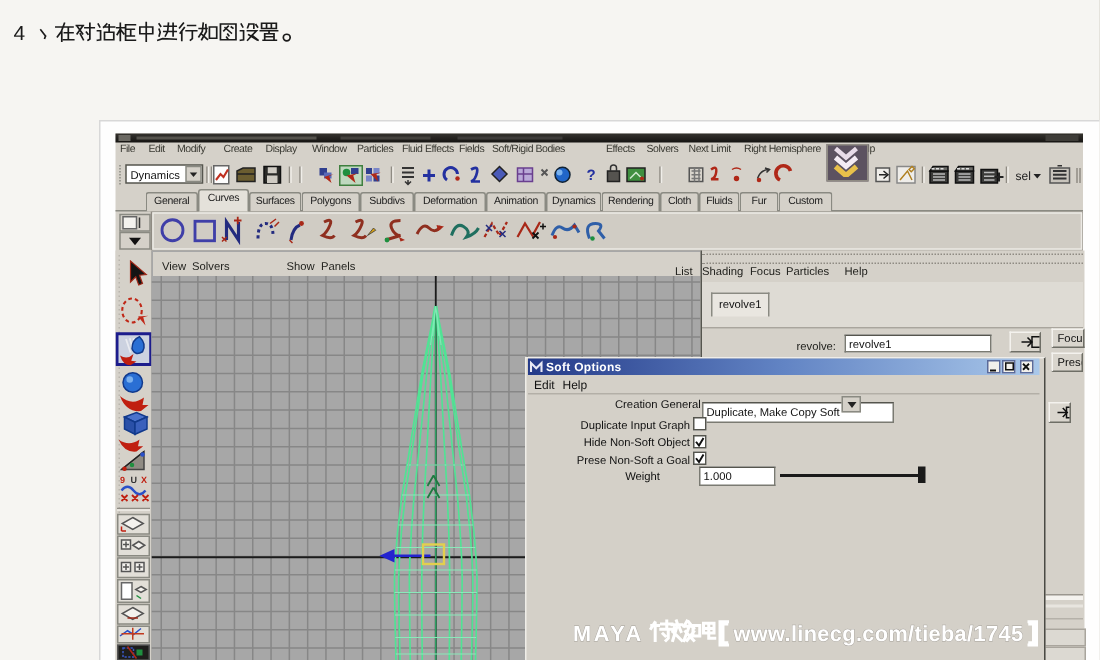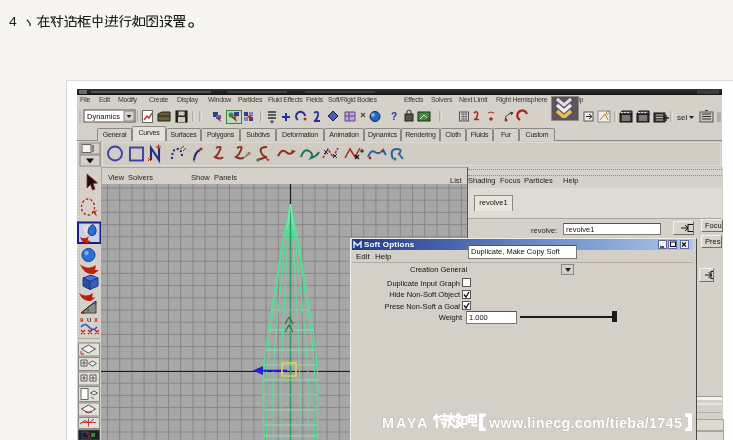--- a/index.html
+++ b/index.html
@@ -321,38 +321,38 @@
     <div class="abs" style="left:330px;top:2px;width:9px;height:9px;background:#f2f0ec;border:1px solid #5a6a9a;box-sizing:border-box"></div>
     <svg class="abs" style="left:308px;top:2px" width="33" height="9">
       <path d="M2,7 h4" stroke="#111" stroke-width="1.4"></path>
       <rect x="12.5" y="2" width="5" height="4.5" fill="none" stroke="#111"></rect>
       <path d="M24,2.5 l4,4 m0,-4 l-4,4" stroke="#111" stroke-width="1.2"></path>
     </svg>
     <div class="abs" style="left:6px;top:14px;font-size:8px;color:#111">Edit</div>
     <div class="abs" style="left:25px;top:14px;font-size:8px;color:#111">Help</div>
     <div class="abs" style="left:2px;top:24px;width:341px;height:0;border-top:1px solid #b3afa7"></div>
     <div class="abs" style="left:60px;top:27px;font-size:7.5px;color:#111">Creation General</div>
-    <div class="field abs" style="left:118px;top:7px;width:109px;height:13.5px;line-height:12.5px">Duplicate, Make Copy Soft</div>
+    <div class="field abs" style="left:118px;top:30px;width:128px;height:13.5px;line-height:12.5px">Duplicate, Make Copy Soft</div>
     <div class="abs" style="left:211px;top:26px;width:13px;height:10.5px;background:#d4d0c8;border:1px solid #8a8a82;box-sizing:border-box"></div>
     <svg class="abs" style="left:212px;top:26px" width="12" height="10">
       <path d="M3,4 h6 l-3,4 Z" fill="#222"></path>
     </svg>
     <div class="abs" style="left:0;top:40.5px;width:110px;font-size:7.5px;color:#111;text-align:right">Duplicate Input Graph</div>
     <div class="abs" style="left:112px;top:40.0px;width:9px;height:9px;background:#fff;border:1px solid #55554e;box-sizing:border-box"></div>
     <div class="abs" style="left:0;top:52px;width:110px;font-size:7.5px;color:#111;text-align:right">Hide Non-Soft Object</div>
     <div class="abs" style="left:112px;top:51.5px;width:9px;height:9px;background:#fff;border:1px solid #55554e;box-sizing:border-box"></div>
     <svg class="abs" style="left:112px;top:51.5px" width="9" height="9">
       <path d="M2,4.5 l2,2.5 3,-5" stroke="#111" stroke-width="1.3" fill="none"></path>
     </svg>
     <div class="abs" style="left:0;top:63.5px;width:110px;font-size:7.5px;color:#111;text-align:right">Prese Non-Soft a Goal</div>
     <div class="abs" style="left:112px;top:63.0px;width:9px;height:9px;background:#fff;border:1px solid #55554e;box-sizing:border-box"></div>
     <svg class="abs" style="left:112px;top:63.0px" width="9" height="9">
       <path d="M2,4.5 l2,2.5 3,-5" stroke="#111" stroke-width="1.3" fill="none"></path>
     </svg>
-    <div class="abs" style="left:0;top:75px;width:112px;font-size:7.5px;color:#111;text-align:right">Weight</div>
+    <div class="abs" style="left:0;top:75px;width:90px;font-size:7.5px;color:#111;text-align:right">Weight</div>
     <div class="field abs" style="left:116px;top:72.5px;width:51px;height:13.5px;line-height:12.5px">1.000</div>
     <div class="abs" style="left:170px;top:78px;width:96px;height:2px;background:#1a1a1a"></div>
     <div class="abs" style="left:262px;top:73px;width:5px;height:11px;background:#1a1a1a"></div>
   </div>
 
 <div class="abs" id="watermark" style="left:382px;top:411px;height:24px"><svg width="320" height="24" viewBox="0 0 320 24">
       <text x="0" y="16.5" font-family="Liberation Sans" font-size="14.5" font-weight="bold" fill="#ffffff" letter-spacing="1.8" stroke="#a5a19b" stroke-width="0.55" paint-order="stroke">MAYA</text>
       <path d="M54.5,4 L52,8 M52.5,6 L57,6 M54.8,4.5 L54.8,16 M59,5 L66,5 M62.5,3 L62.5,7.5 M58.5,8.5 L66.5,8.5 M63.5,8.5 L63.5,14.5 L62,16 M60,11.5 L61.5,13 M69,3 L69.5,4.5 M66,5.5 L72.5,5.5 M67.5,7.5 L66.5,10 M71,7.5 L72,10 M69.5,6 L66.5,16 M67.5,11 L72.5,16 M76,3 L74,6.5 M74,6.5 L80.5,6.5 M77,3.5 L80.5,8 M77.5,6.5 L74,16 M75,10 L80.5,16 M80.5,10 L76,16 M80,6 L84.5,6 L84.5,13 L80,13 L80,6 M87,4.5 L94,4.5 L94,11 L87,11 L87,4.5 M90.5,4.5 L90.5,11 M87,8 L94,8 M90.5,11 L90.5,14.5 L94.5,14.5" stroke="#ffffff" stroke-width="2" fill="none" stroke-linecap="square"></path>
       <path d="M104,3.5 h-6 v15.5 h6 M103.5,5 h-3.5 v12.5 h3.5" stroke="#fff" stroke-width="2" fill="none"></path>
       <text x="107" y="16.5" font-family="Liberation Sans" font-size="14.5" font-weight="bold" fill="#ffffff" textLength="193" stroke="#a5a19b" stroke-width="0.55" paint-order="stroke">www.linecg.com/tieba/1745</text>

